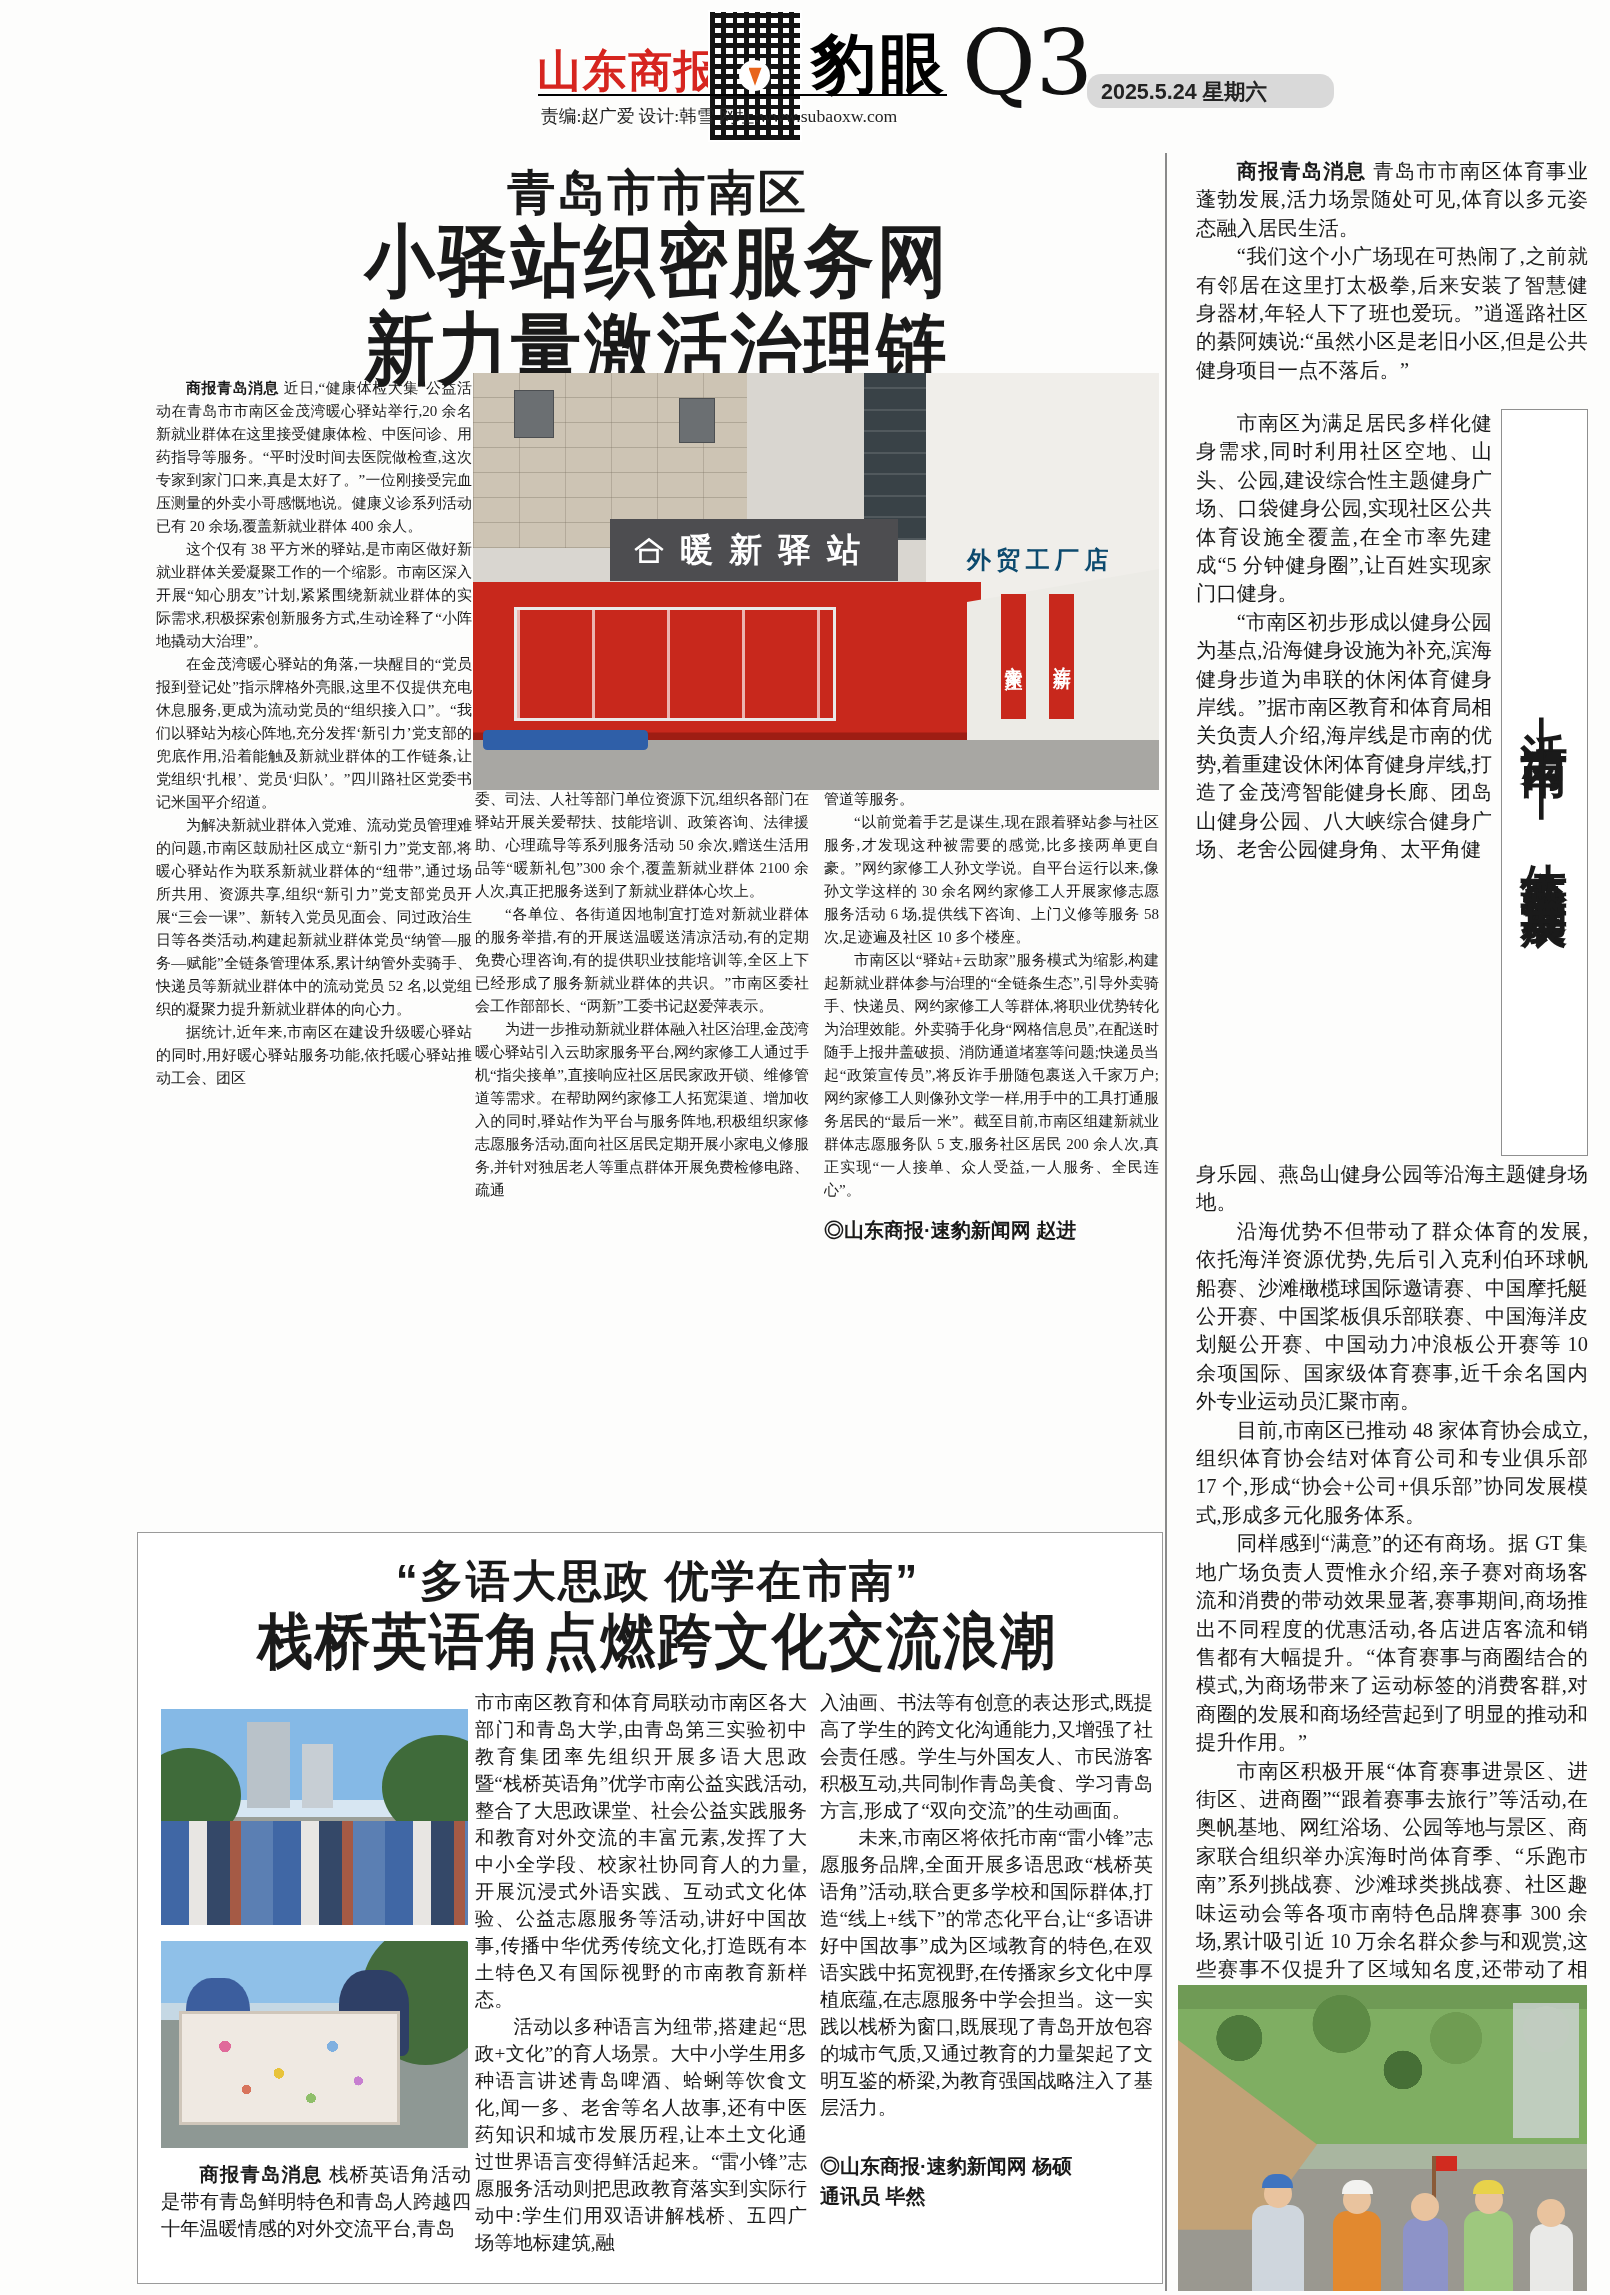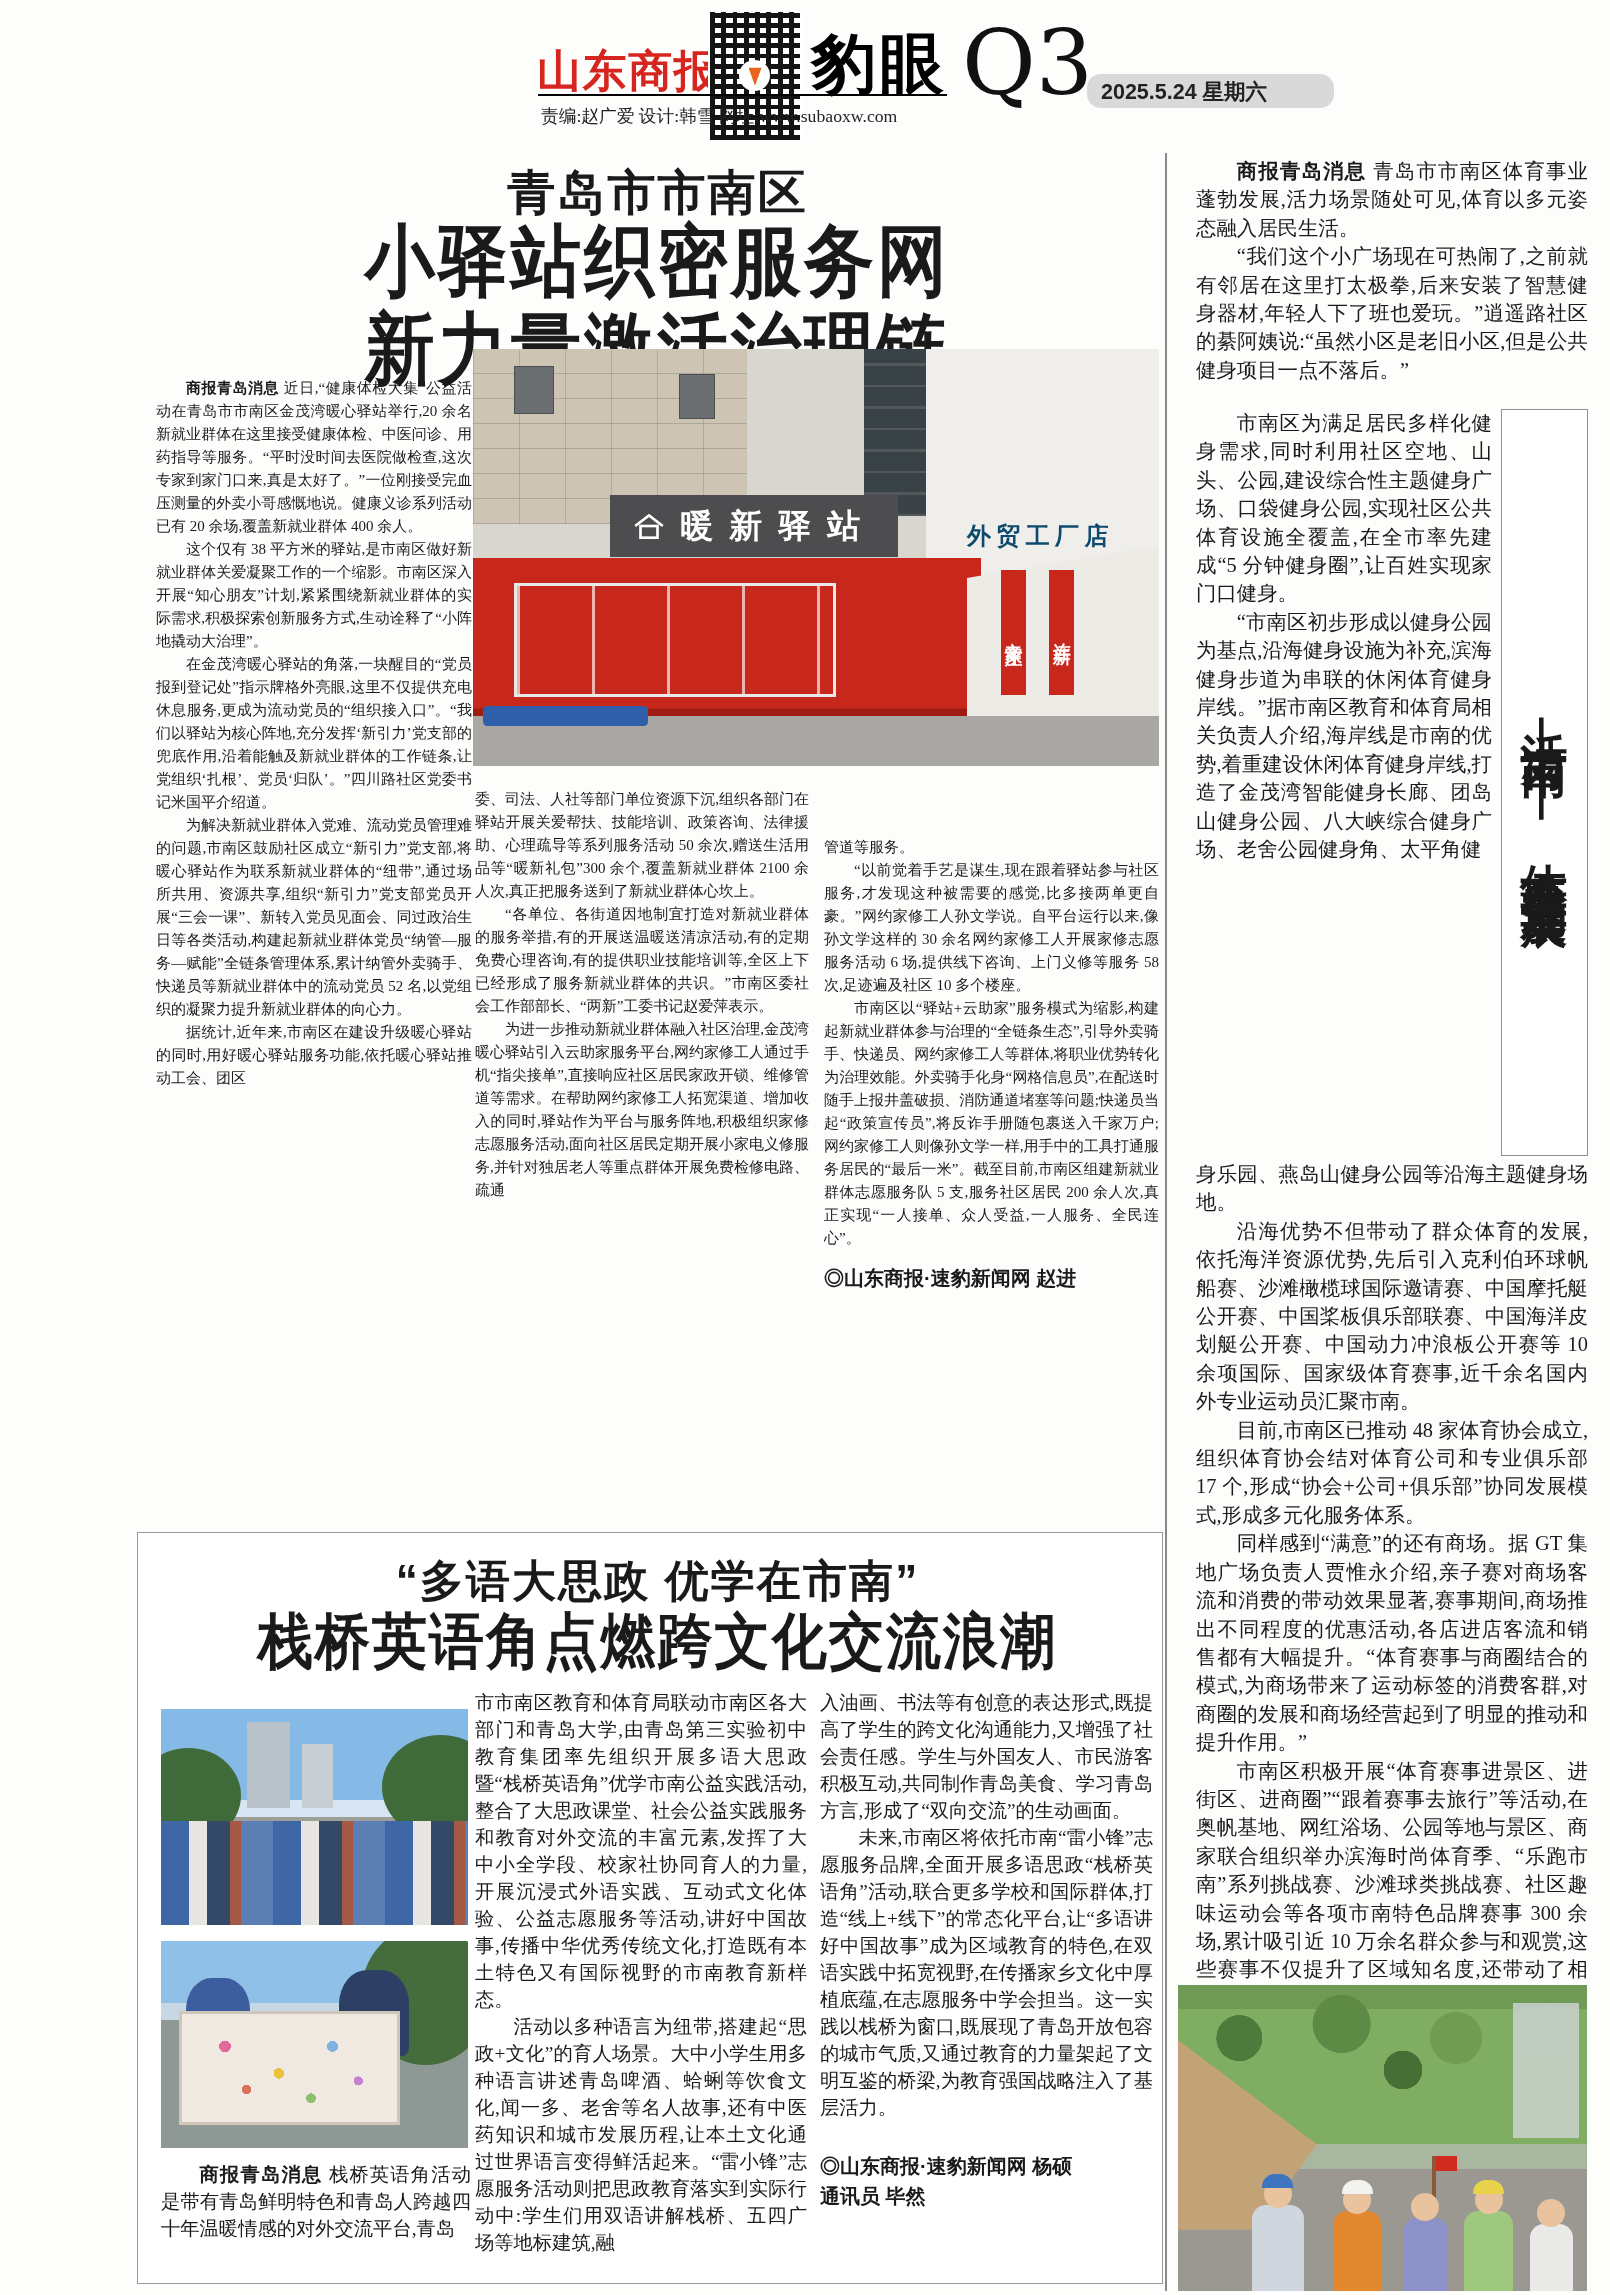--- a/index.html
+++ b/index.html
@@ -40,21 +40,21 @@
   
   .a2txt p{font-size:20.4px;line-height:28.4px;}
   .vbox{border:1.6px solid #8f8f8f;background:#fff;display:flex;align-items:center;justify-content:center;}
   .vtitle{writing-mode:vertical-rl;font-family:"Liberation Sans",sans-serif;font-weight:900;
           font-size:46px;letter-spacing:5.4px;transform:scale(1.02,1.05);}
   
   .a3box{border:1.1px solid #9a9a9a;background:#fff;}
   .a3txt p{font-size:19.3px;line-height:27px;}
   
   .photo{overflow:hidden;position:absolute;}
-  .pm{background:#d9d6d0;}
+  .pm{background:#d9d6d0;margin-top:24px;}
   .pm-tile{position:absolute;left:0;top:0;width:40%;height:42%;background:#cdc4b4;
            background-image:repeating-linear-gradient(0deg,rgba(120,110,95,.35) 0 1.1px,transparent 1.1px 25px),
                             repeating-linear-gradient(90deg,rgba(120,110,95,.3) 0 1.1px,transparent 1.1px 46px);}
   .pm-ac{position:absolute;background:#6b6f72;border:1.6px solid #4c4f52;}
   .pm-glasscol{position:absolute;left:57%;top:0;width:10%;height:40%;background:#394247;
            background-image:repeating-linear-gradient(0deg,rgba(255,255,255,.12) 0 2.1px,transparent 2.1px 21.5px);}
   .pm-whitewall{position:absolute;left:66%;top:0;width:34%;height:62%;background:#f0eeea;}
   .pm-sign{position:absolute;left:20%;top:35%;width:42%;height:15%;background:#4d4d50;
            display:flex;align-items:center;justify-content:center;gap:14px;}
   .pm-sign span{color:#fff;font-family:"Liberation Sans",sans-serif;font-weight:bold;
@@ -163,21 +163,21 @@
     <p>这个仅有 38 平方米的驿站,是市南区做好新就业群体关爱凝聚工作的一个缩影。市南区深入开展“知心朋友”计划,紧紧围绕新就业群体的实际需求,积极探索创新服务方式,生动诠释了“小阵地撬动大治理”。</p>
     <p>在金茂湾暖心驿站的角落,一块醒目的“党员报到登记处”指示牌格外亮眼,这里不仅提供充电休息服务,更成为流动党员的“组织接入口”。“我们以驿站为核心阵地,充分发挥‘新引力’党支部的兜底作用,沿着能触及新就业群体的工作链条,让党组织‘扎根’、党员‘归队’。”四川路社区党委书记米国平介绍道。</p>
     <p>为解决新就业群体入党难、流动党员管理难的问题,市南区鼓励社区成立“新引力”党支部,将暖心驿站作为联系新就业群体的“纽带”,通过场所共用、资源共享,组织“新引力”党支部党员开展“三会一课”、新转入党员见面会、同过政治生日等各类活动,构建起新就业群体党员“纳管—服务—赋能”全链条管理体系,累计纳管外卖骑手、快递员等新就业群体中的流动党员 52 名,以党组织的凝聚力提升新就业群体的向心力。</p>
     <p>据统计,近年来,市南区在建设升级暖心驿站的同时,用好暖心驿站服务功能,依托暖心驿站推动工会、团区</p>
   </div>
 <div class="abs cols a1cols" style="left:475px;top:788px;width:334px;height:633px;">
     <p class="noindent">委、司法、人社等部门单位资源下沉,组织各部门在驿站开展关爱帮扶、技能培训、政策咨询、法律援助、心理疏导等系列服务活动 50 余次,赠送生活用品等“暖新礼包”300 余个,覆盖新就业群体 2100 余人次,真正把服务送到了新就业群体心坎上。</p>
     <p>“各单位、各街道因地制宜打造对新就业群体的服务举措,有的开展送温暖送清凉活动,有的定期免费心理咨询,有的提供职业技能培训等,全区上下已经形成了服务新就业群体的共识。”市南区委社会工作部部长、“两新”工委书记赵爱萍表示。</p>
     <p>为进一步推动新就业群体融入社区治理,金茂湾暖心驿站引入云助家服务平台,网约家修工人通过手机“指尖接单”,直接响应社区居民家政开锁、维修管道等需求。在帮助网约家修工人拓宽渠道、增加收入的同时,驿站作为平台与服务阵地,积极组织家修志愿服务活动,面向社区居民定期开展小家电义修服务,并针对独居老人等重点群体开展免费检修电路、疏通</p>
   </div>
-<div class="abs" style="left:824px;top:788px;width:335px;height:698px;margin-top:48px;">
+<div class="abs" style="left:824px;top:788px;width:335px;height:698px;">
   <div class="cols a1cols">
       <p class="noindent">管道等服务。</p>
       <p>“以前觉着手艺是谋生,现在跟着驿站参与社区服务,才发现这种被需要的感觉,比多接两单更自豪。”网约家修工人孙文学说。自平台运行以来,像孙文学这样的 30 余名网约家修工人开展家修志愿服务活动 6 场,提供线下咨询、上门义修等服务 58 次,足迹遍及社区 10 多个楼座。</p>
       <p>市南区以“驿站+云助家”服务模式为缩影,构建起新就业群体参与治理的“全链条生态”,引导外卖骑手、快递员、网约家修工人等群体,将职业优势转化为治理效能。外卖骑手化身“网格信息员”,在配送时随手上报井盖破损、消防通道堵塞等问题;快递员当起“政策宣传员”,将反诈手册随包裹送入千家万户;网约家修工人则像孙文学一样,用手中的工具打通服务居民的“最后一米”。截至目前,市南区组建新就业群体志愿服务队 5 支,服务社区居民 200 余人次,真正实现“一人接单、众人受益,一人服务、全民连心”。</p>
     </div>
   <div class="byline" style="font-size:20px;">◎山东商报·速豹新闻网 赵进</div>
 </div>
 
 <div class="abs cols a2txt" style="left:1196px;top:157px;width:392px;height:250px;">
     <p><b class="lead">商报青岛消息 </b>青岛市市南区体育事业蓬勃发展,活力场景随处可见,体育以多元姿态融入居民生活。</p>

